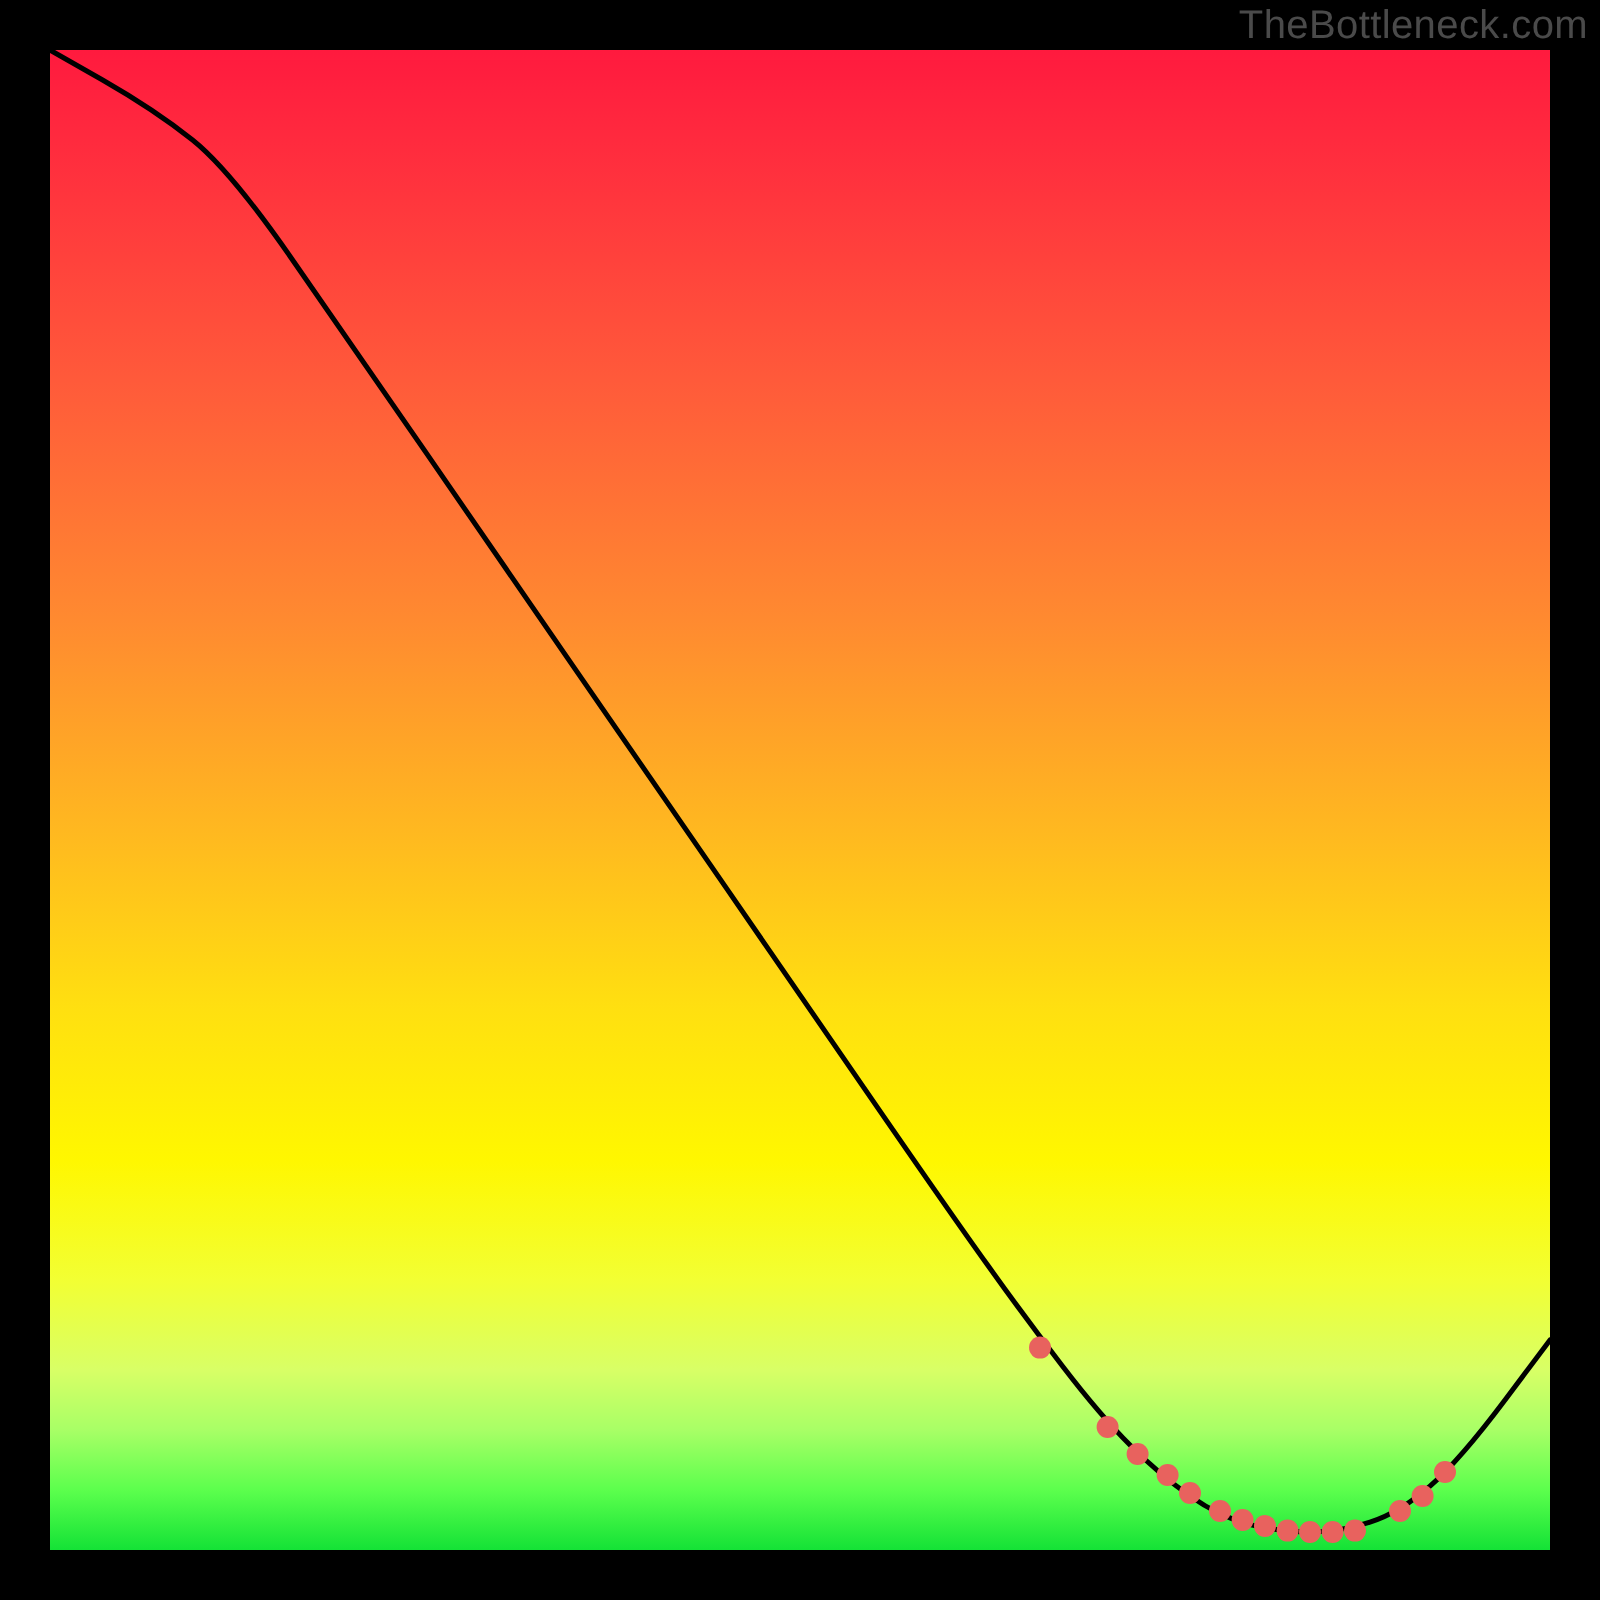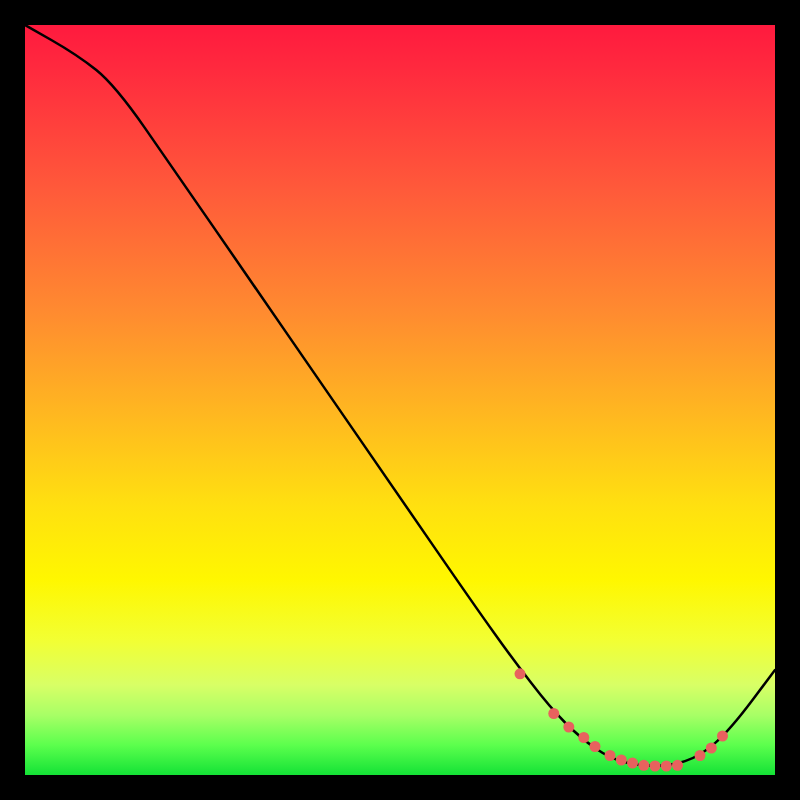--- a/index.html
+++ b/index.html
@@ -61,20 +61,21 @@
     width: 100%;
     height: 100%;
     z-index: 10;
   }
 </style>
 </head>
 <body>
 
 <div class="outer">
 
+  <div class="watermark">TheBottleneck.com</div>
 
   <div class="plot-box">
     <div class="gradient"></div>
     <svg class="curve" viewBox="0 0 750 750" preserveAspectRatio="none">
       <path id="curve-path" fill="none" stroke="#000" stroke-width="2.5" stroke-linejoin="round" stroke-linecap="round" d="M 0.0 0.0 Q 0.0 0.0 26.3 15.0 Q 52.5 30.0 71.3 45.0 Q 90.0 60.0 120.0 103.1 Q 150.0 146.3 187.5 200.6 Q 225.0 255.0 262.5 309.4 Q 300.0 363.8 337.5 418.1 Q 375.0 472.5 412.5 526.9 Q 450.0 581.3 468.8 607.5 Q 487.5 633.8 506.3 658.1 Q 525.0 682.5 540.0 697.5 Q 555.0 712.5 570.0 723.0 Q 585.0 733.5 600.0 737.3 Q 615.0 741.0 630.0 741.0 Q 645.0 741.0 660.0 736.1 Q 675.0 731.3 690.0 718.1 Q 705.0 705.0 727.5 675.0 T 750.0 645.0"></path>
       <g id="markers-group">
           <circle cx="495.0" cy="648.8" r="5.5" fill="#e8625e"></circle>
           <circle cx="528.8" cy="688.5" r="5.5" fill="#e8625e"></circle>
           <circle cx="543.8" cy="702.0" r="5.5" fill="#e8625e"></circle>
           <circle cx="558.8" cy="712.5" r="5.5" fill="#e8625e"></circle>

